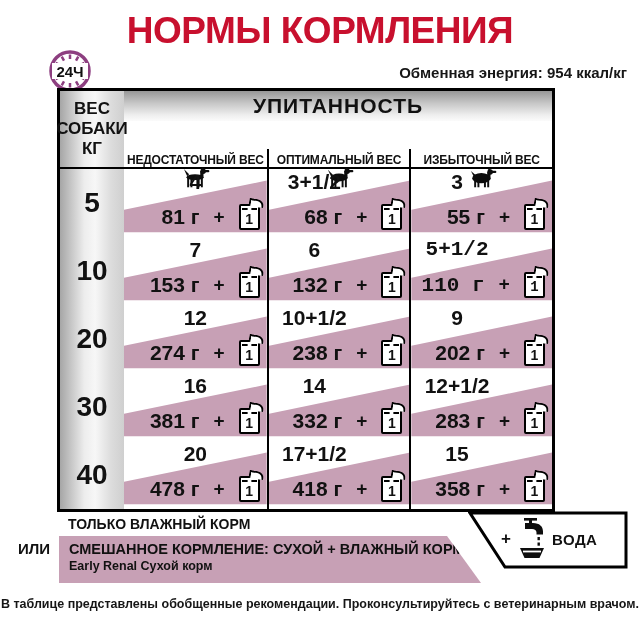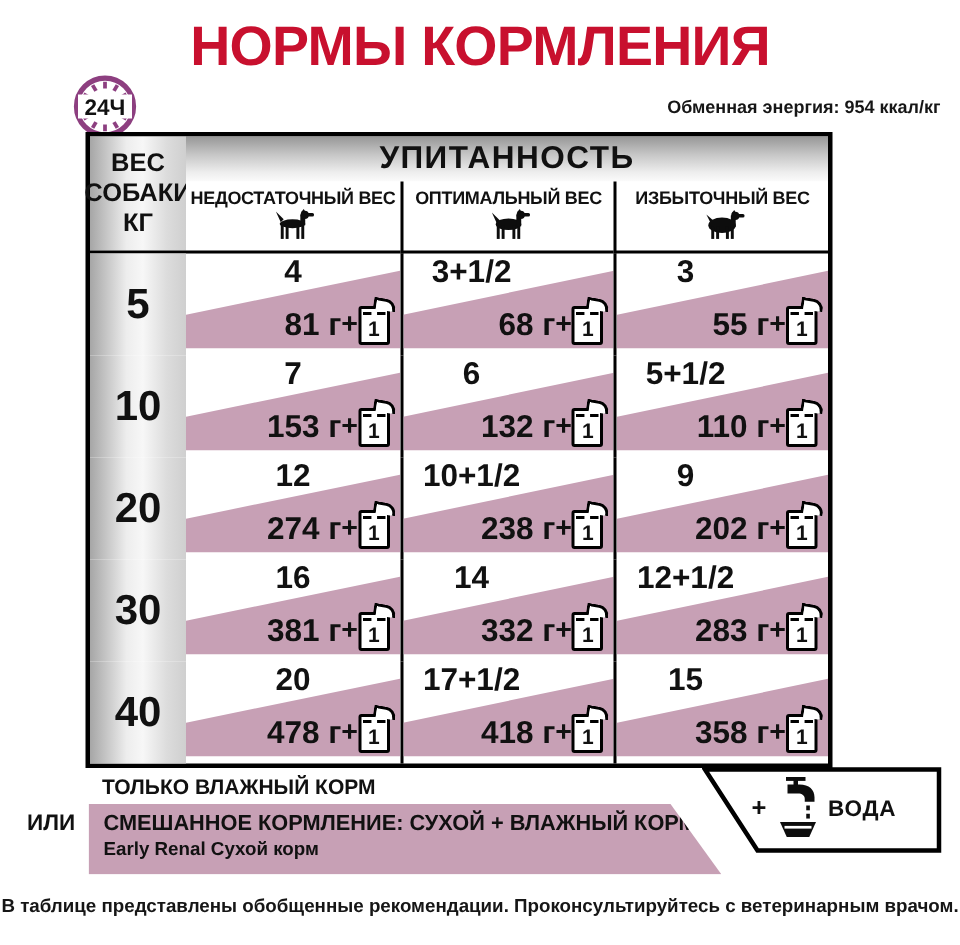--- a/index.html
+++ b/index.html
@@ -5,47 +5,47 @@
   html,body{margin:0;padding:0;background:#fff;}
   .page{position:relative;width:640px;height:630px;background:#fff;overflow:hidden;
         font-family:"Liberation Sans",sans-serif;color:#111;}
 
   
   .title{position:absolute;left:0;top:10px;width:100%;text-align:center;
          font-size:37px;font-weight:800;letter-spacing:-.5px;color:#c8102e;}
 
   
   .clock{position:absolute;left:44px;top:48px;}
-  .energy{position:absolute;right:13px;top:64px;font-size:12px;font-weight:700;color:#161616;}
+  .energy{position:absolute;right:13px;top:64px;font-size:15px;font-weight:700;color:#161616;}
 
   
   .ftable{position:absolute;left:57px;top:88px;width:498px;height:424px;
           border:3px solid #000;box-sizing:border-box;background:#fff;
           display:grid;grid-template-columns:64px 1fr 1fr 1fr;
           grid-template-rows:30px 48px repeat(5,1fr);}
   .metal{background:linear-gradient(90deg,#a6a6a6 0%,#ededed 38%,#f7f7f7 55%,#dcdcdc 80%,#cfcfcf 100%);}
   .band{background:linear-gradient(180deg,#979797 0%,#c6c6c6 40%,#eeeeee 80%,#fbfbfb 100%);}
   .wcell{display:flex;align-items:center;justify-content:center;}
   .whead{grid-area:1/1/3/2;border-bottom:2px solid #000;
          display:flex;flex-direction:column;align-items:center;justify-content:center;
          font-size:17px;font-weight:800;line-height:1.18;}
   .chead{grid-area:1/2/2/5;display:flex;align-items:center;justify-content:center;
          font-size:21px;font-weight:800;letter-spacing:1px;text-align:right;}
   .subhead{border-bottom:2px solid #000;display:flex;flex-direction:column;align-items:center;
-           padding-top:4px;font-size:12px;font-weight:800;letter-spacing:-.2px;background:#fff;}
+           padding-top:4px;font-size:12px;font-weight:800;letter-spacing:-.2px;background:#fff;margin-top:28px;}
   .bl{border-left:2px solid #000;}
   .wnum{font-size:28px;font-weight:800;}
 
   .cell{position:relative;overflow:hidden;}
   .wedge{position:absolute;left:0;top:0;width:100%;height:100%;background:#c7a0b5;
          clip-path:polygon(0 60%,100% 17%,100% 93%,0 93%);}
   .count{position:absolute;top:1px;left:0;width:100%;text-align:center;
          font-size:21px;font-weight:700;}
   .cn{width:65%;}
-  .grams{position:absolute;right:7px;bottom:7px;display:flex;align-items:center;gap:0;
+  .grams{position:absolute;right:7px;bottom:7px;display:flex;align-items:center;gap:14px;
          font-size:21px;font-weight:700;}
   .plus{font-size:19px;font-weight:800;}
   .pouch{position:relative;display:flex;align-items:flex-end;justify-content:center;
          width:17px;height:22px;border:2px solid #000;border-radius:2px;background:#fff;
          font-size:14px;font-weight:700;line-height:17px;}
   .pouch::before{content:"";position:absolute;left:1px;right:1px;top:2px;border-top:2px dashed #000;}
   .flap{position:absolute;top:-7px;right:-6px;width:11px;height:6px;background:#fff;
         border:2px solid #000;border-bottom:none;border-radius:0 7px 0 0;transform:rotate(9deg);}
 
   
@@ -219,21 +219,21 @@
       <div class="count cn">6</div>
       <div class="grams">
         <span>132 г</span>
         <span class="plus">+</span>
         <span class="pouch">
             <i class="flap"></i>
             <span>1</span>
           </span>
       </div>
     </div>
-    <div class="cell bl" style="grid-area:4/4;">
+    <div class="cell bl" style="grid-area:4/4;font-family:Liberation Mono, monospace;">
       <div class="wedge"></div>
       <div class="count cn">5+1/2</div>
       <div class="grams">
         <span>110 г</span>
         <span class="plus">+</span>
         <span class="pouch">
             <i class="flap"></i>
             <span>1</span>
           </span>
       </div>

